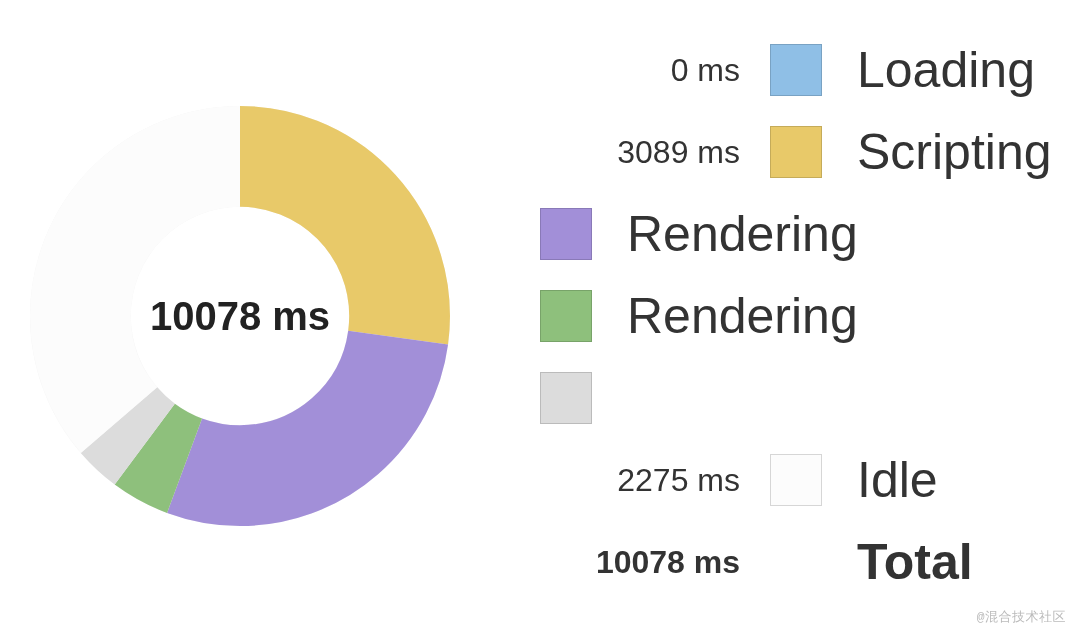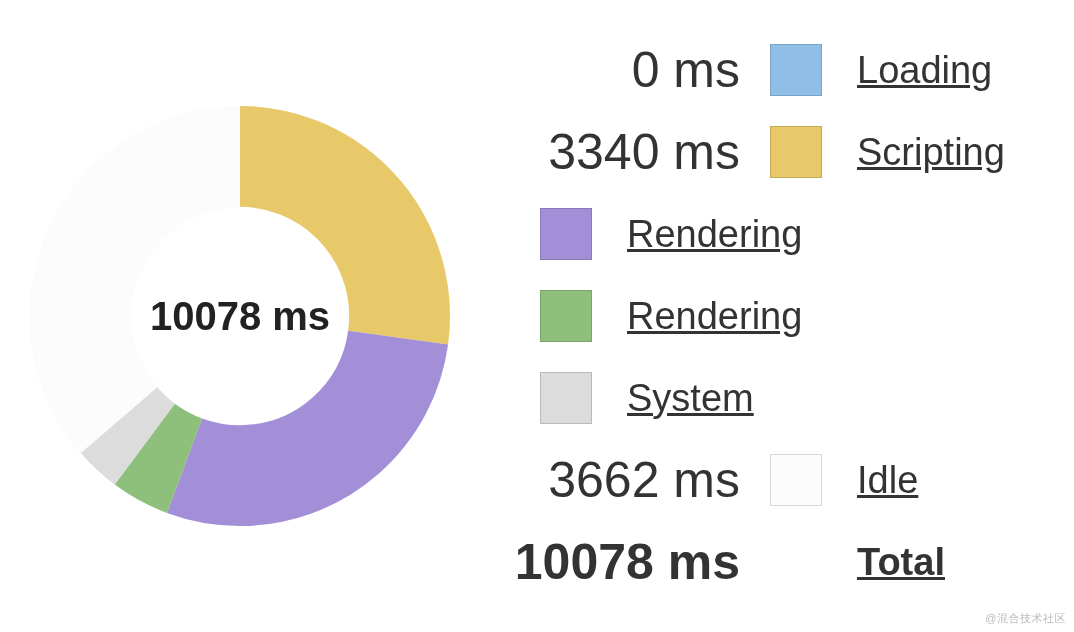--- a/index.html
+++ b/index.html
@@ -54,49 +54,49 @@
     margin-left: 60px;
   }
   .legend-row {
     display: flex;
     align-items: center;
     height: 54px;
   }
   .legend-value {
     width: 230px;
     text-align: right;
-    font-size: 50px;
+    font-size: 32px;
     color: #333;
   }
   .legend-swatch {
     width: 52px;
     height: 52px;
     margin: 0 35px 0 30px;
     border: 1px solid rgba(0,0,0,0.15);
     flex: 0 0 auto;
   }
   .legend-label {
-    font-size: 38px;
+    font-size: 50px;
     color: #333;
-    text-decoration: underline;
   }
   .legend-row.total .legend-value,
   .legend-row.total .legend-label {
     font-weight: 700;
   }
   .legend-row.total .legend-swatch {
     visibility: hidden;
   }
   .watermark {
     position: absolute;
     right: 8px;
     bottom: 6px;
-    font-size: 11px;
+    font-size: 13px;
     color: #bbb;
     letter-spacing: 0.5px;
+    font-family: Liberation Mono, monospace;
   }
 </style>
 </head>
 <body>
 
 <div class="container">
 
   <div class="chart-area">
     <svg class="donut" viewBox="0 0 100 100">
         <circle cx="50" cy="50" r="38" fill="none" stroke="rgba(0,0,0,0.05)" stroke-width="24"></circle>
@@ -110,38 +110,37 @@
     <div class="center-label">10078 ms</div>
   </div>
 
   <div class="legend">
     <div class="legend-row">
       <span class="legend-value">0 ms</span>
       <span class="legend-swatch" style="background:#8fbfe6"></span>
       <span class="legend-label">Loading</span>
     </div>
     <div class="legend-row">
-      <span class="legend-value">3340 ms</span>
+      <span class="legend-value">3089 ms</span>
       <span class="legend-swatch" style="background:#e8c969"></span>
       <span class="legend-label">Scripting</span>
     </div>
     <div class="legend-row">
       <span class="legend-swatch" style="background:#a28fd8"></span>
       <span class="legend-label">Rendering</span>
     </div>
     <div class="legend-row">
       <span class="legend-swatch" style="background:#8ec07c"></span>
       <span class="legend-label">Rendering</span>
     </div>
     <div class="legend-row">
       <span class="legend-swatch" style="background:#dcdcdc"></span>
-      <span class="legend-label">System</span>
     </div>
     <div class="legend-row">
-      <span class="legend-value">3662 ms</span>
+      <span class="legend-value">2275 ms</span>
       <span class="legend-swatch" style="background:#fcfcfc"></span>
       <span class="legend-label">Idle</span>
     </div>
     <div class="legend-row total">
       <span class="legend-value">10078 ms</span>
       <span class="legend-swatch"></span>
       <span class="legend-label">Total</span>
     </div>
   </div>
 

